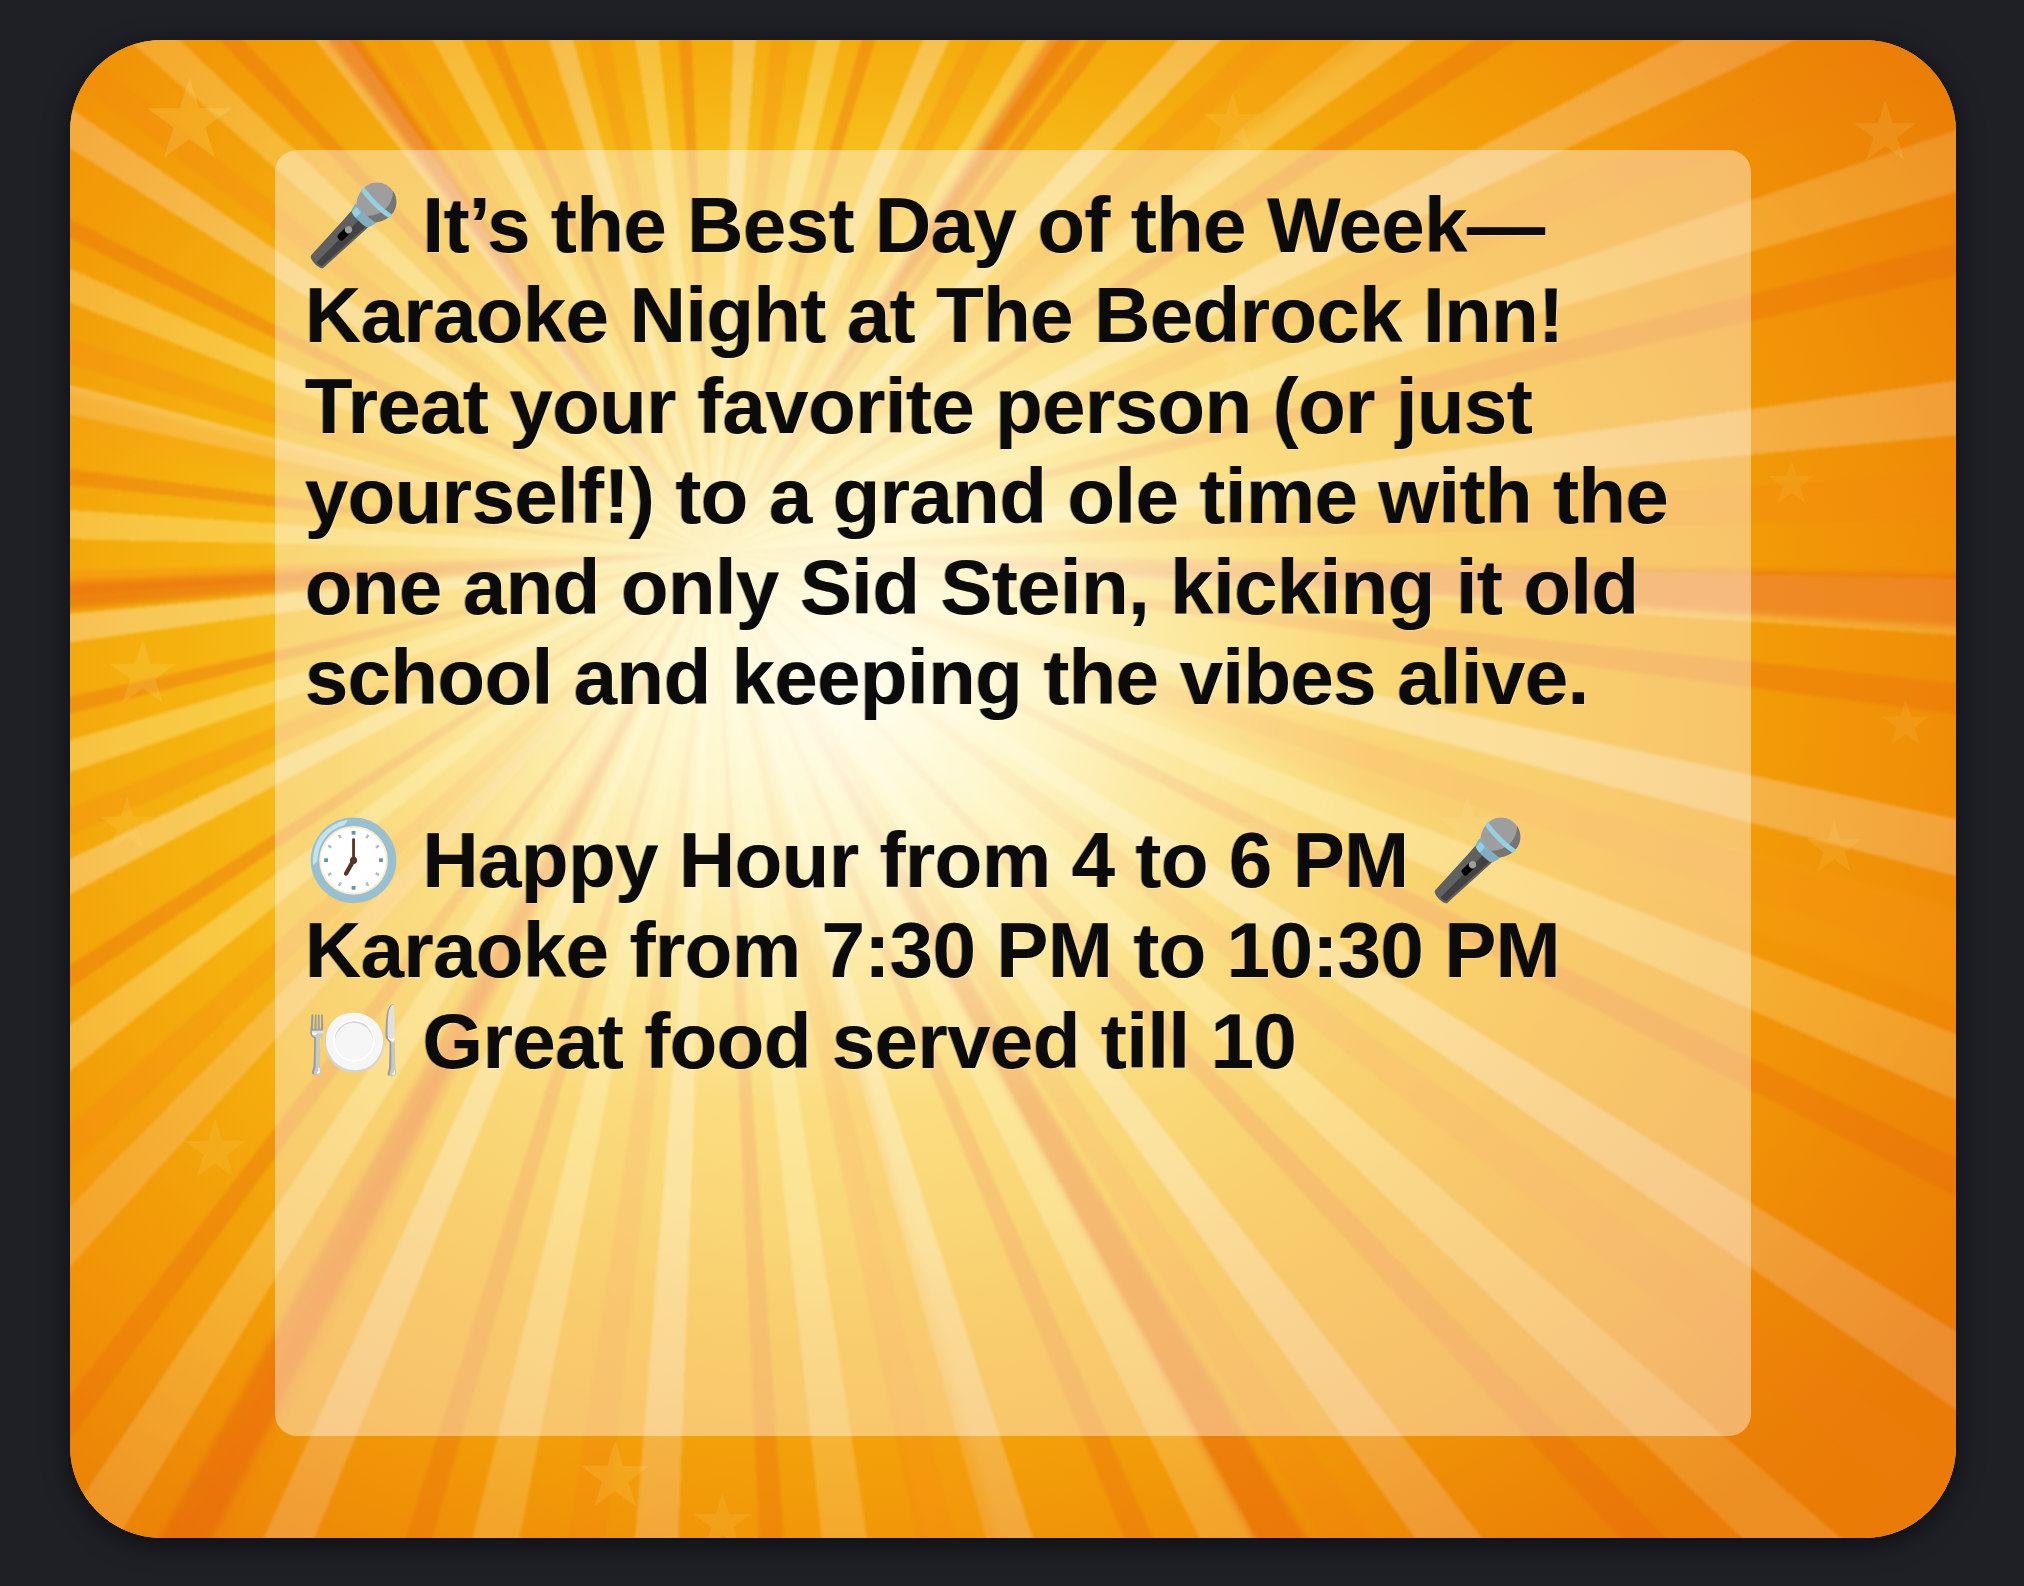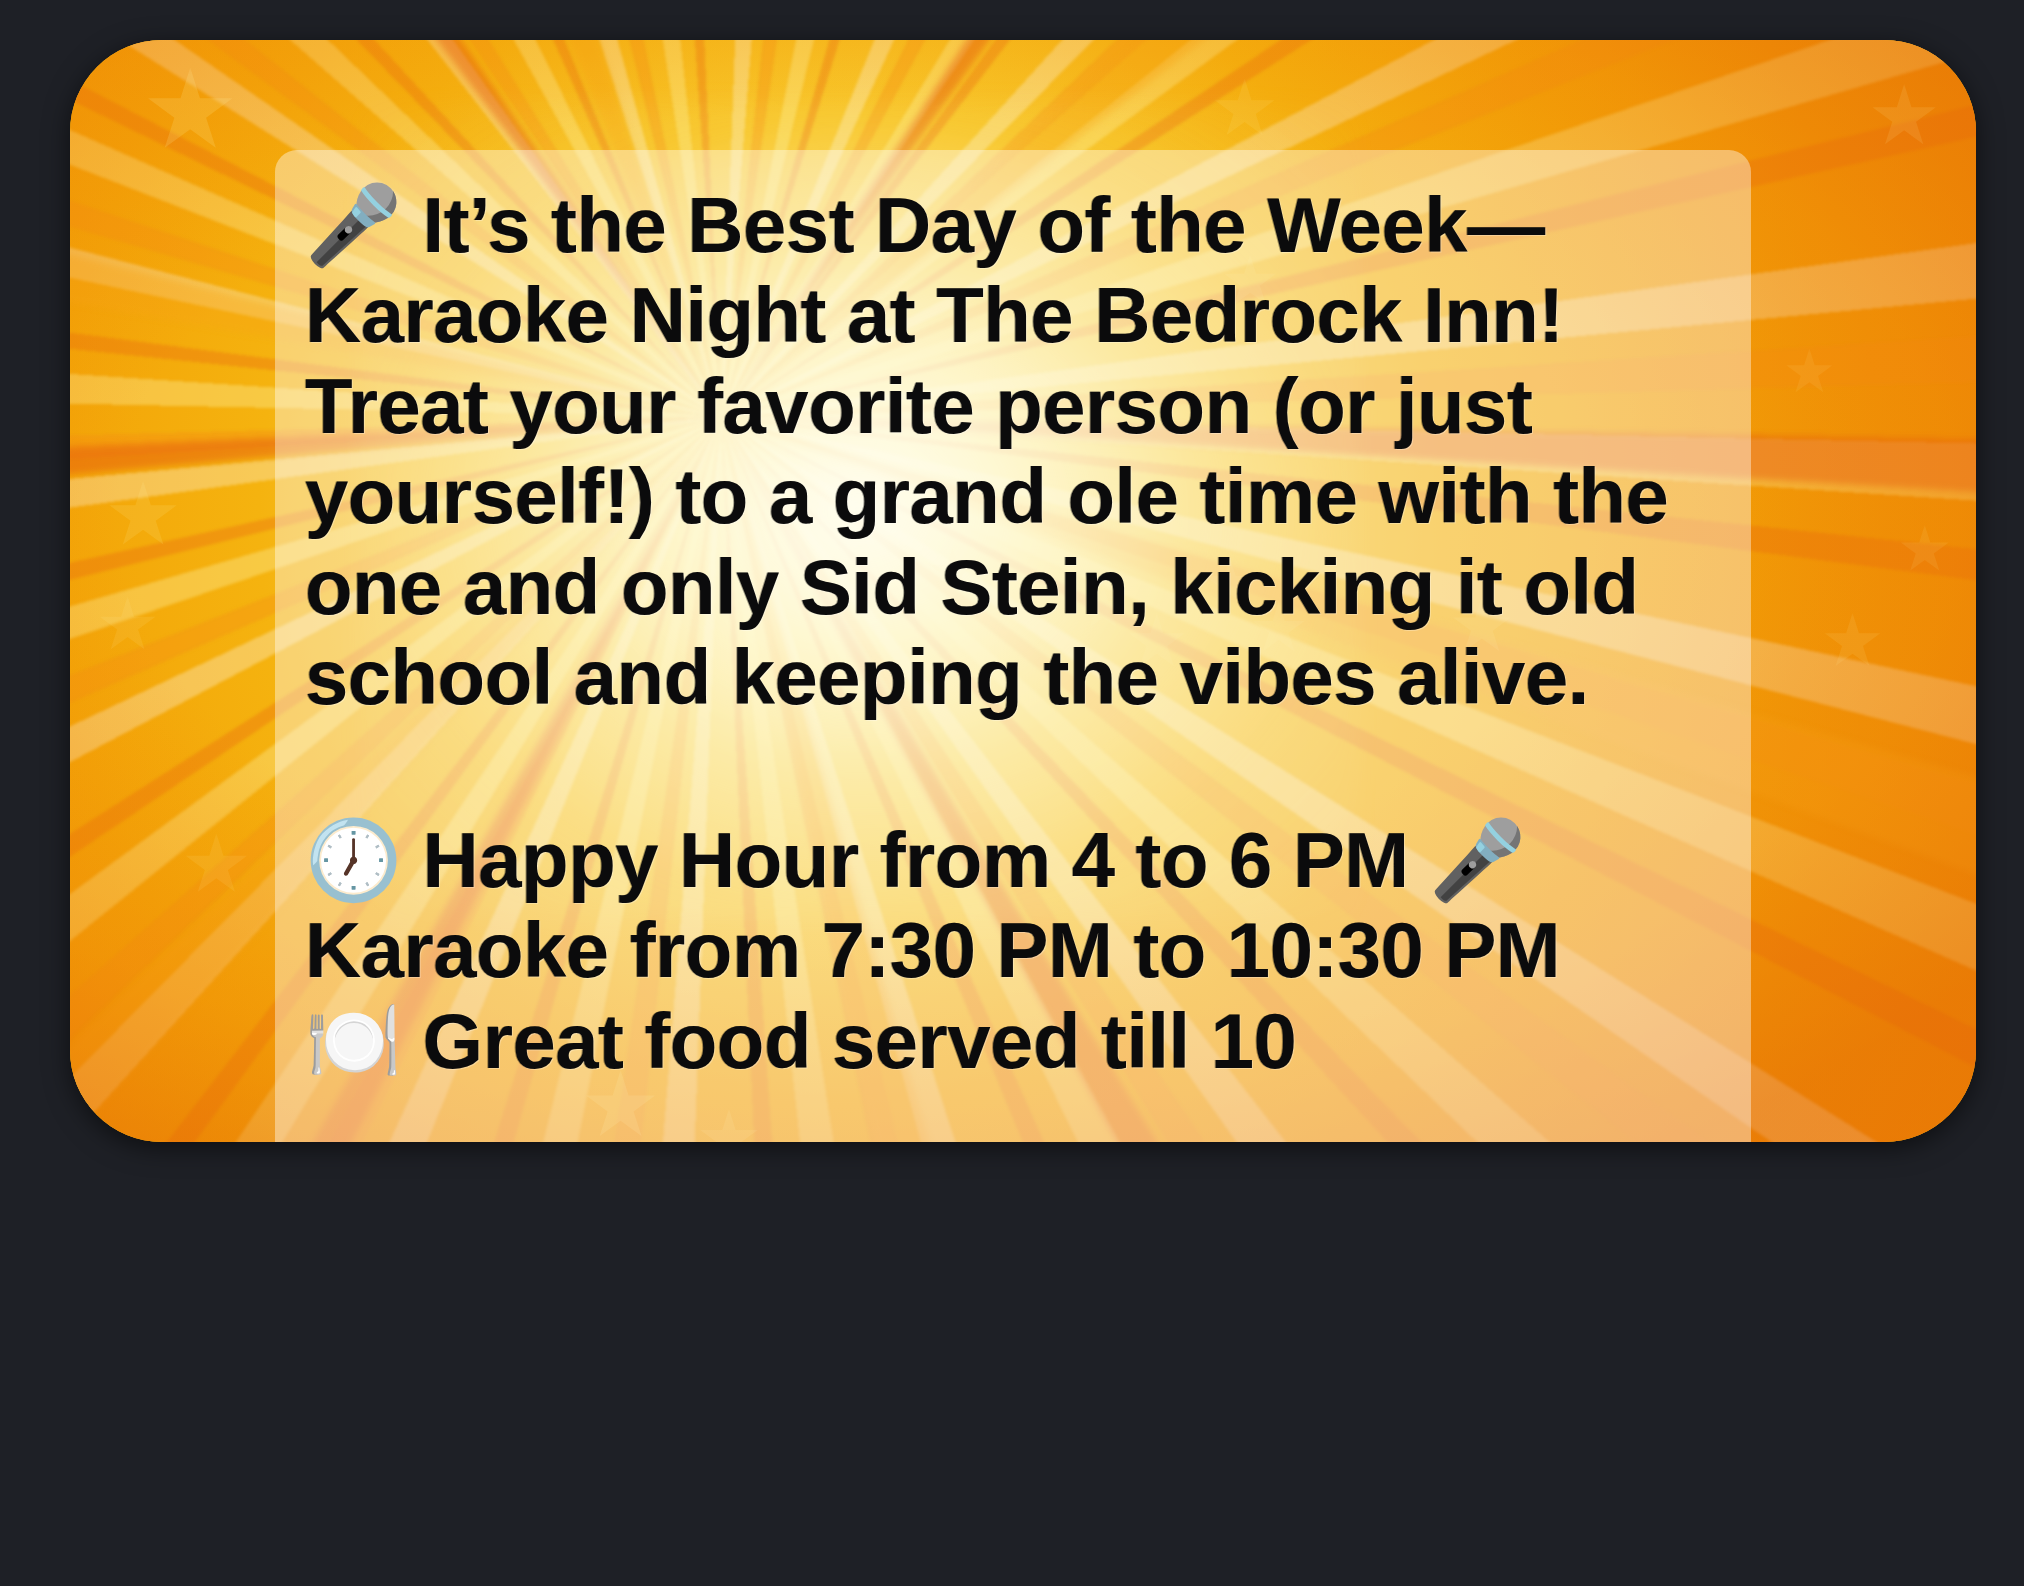--- a/index.html
+++ b/index.html
@@ -20,26 +20,25 @@
     height: 1586px;
     background: #1e2026;
   }
 
   
   #poster-card {
     position: absolute;
     left: 70px;
     top: 40px;
     width: 1886px;
-    height: 1102px;
+    height: 1498px;
     border-radius: 92px;
     overflow: hidden;
     background: #f5b512;
     box-shadow: 0 6px 26px rgba(0,0,0,0.55);
-    padding-left: 20px;
   }
 
   
   .bg-base {
     position: absolute;
     inset: 0;
     background:
       radial-gradient(circle at 41% 43%,
         #fdf3c0 0%,
         #fbe88f 9%,

